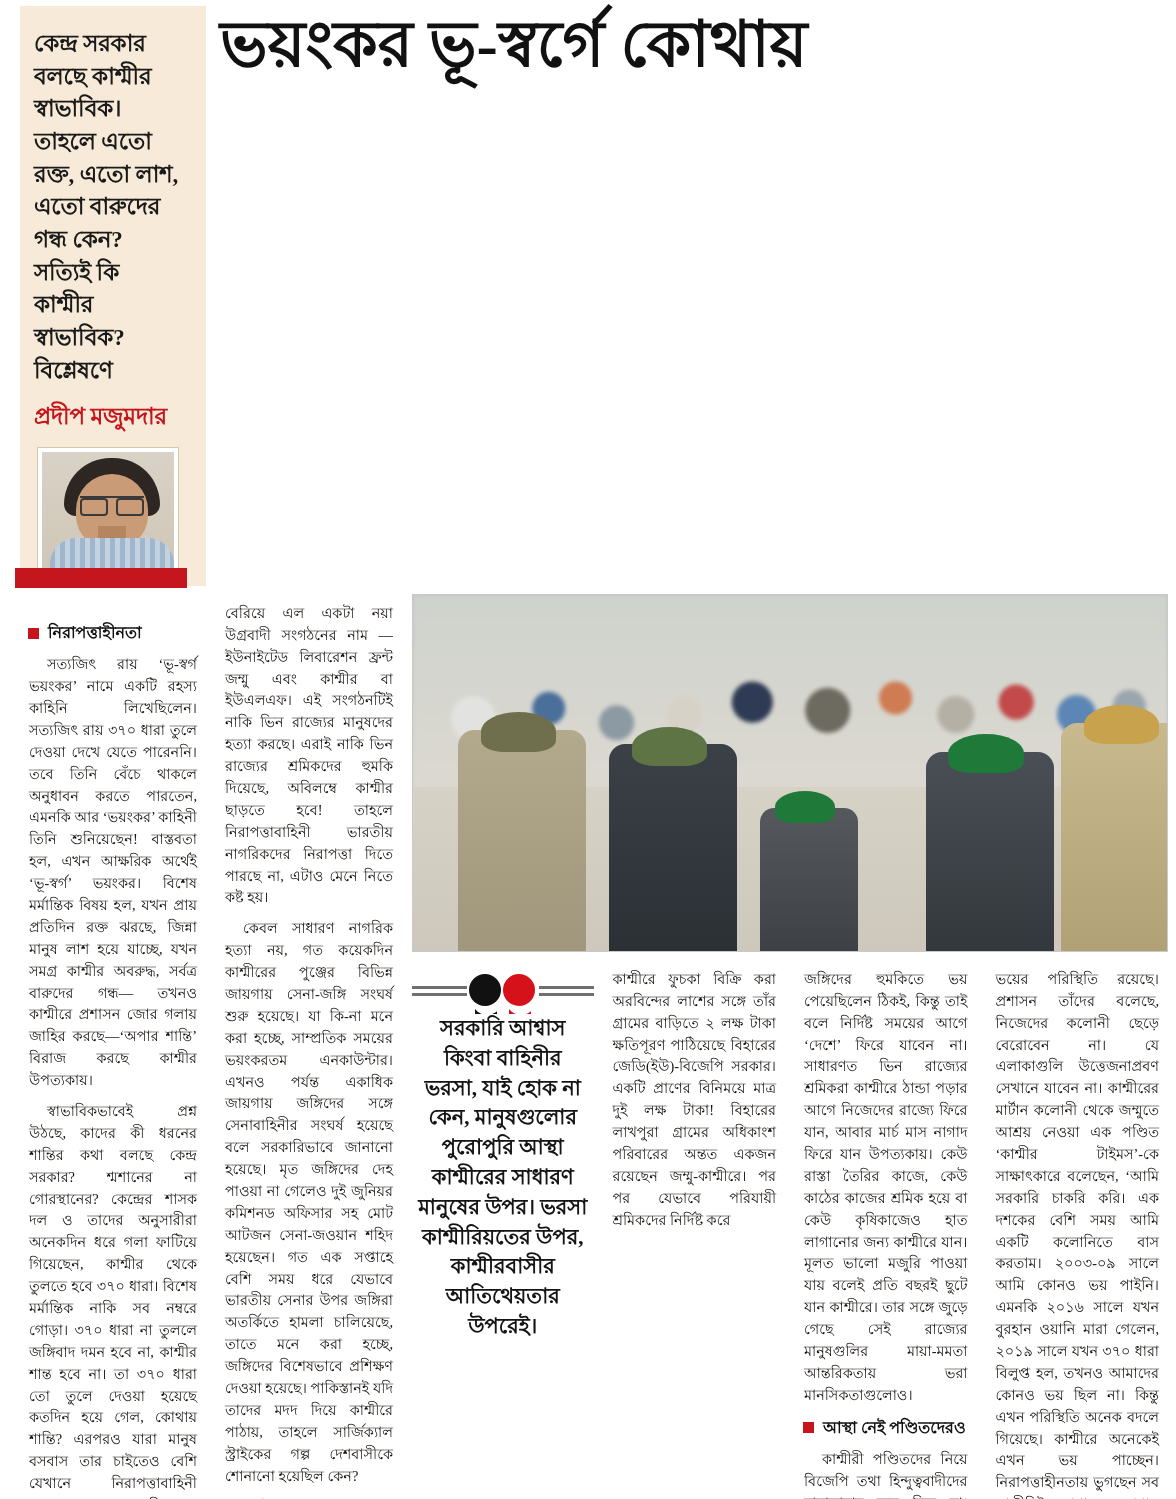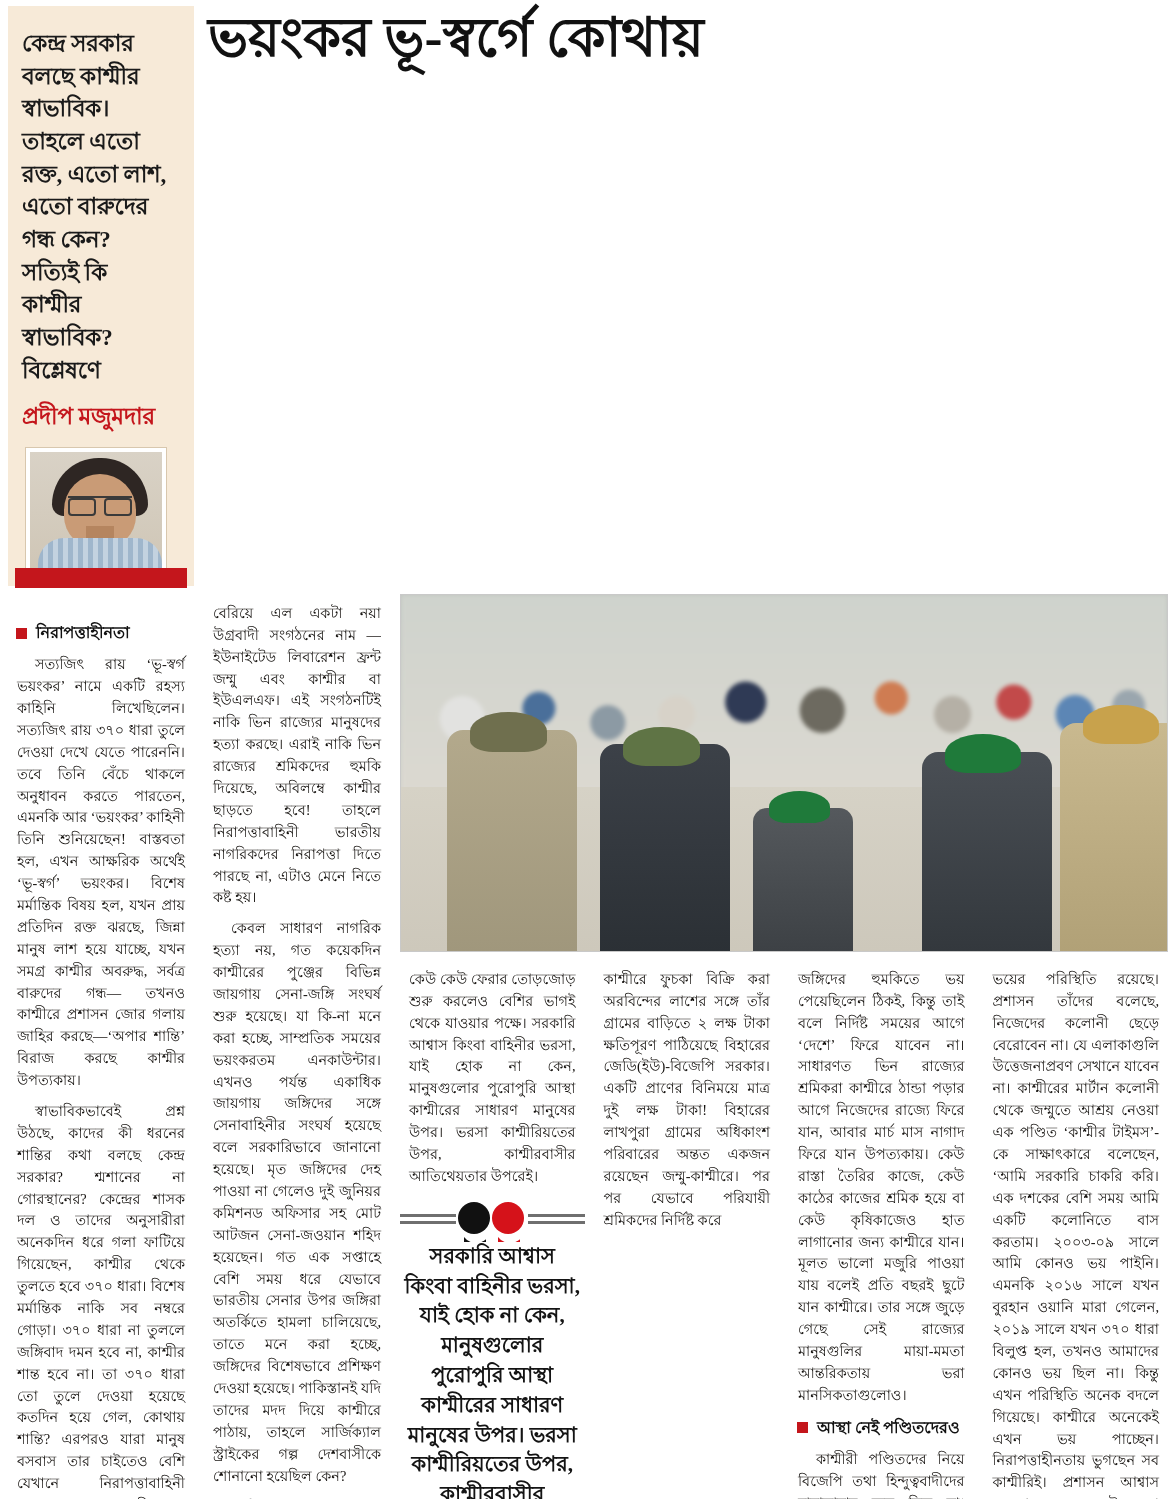--- a/index.html
+++ b/index.html
@@ -7,21 +7,21 @@
   html, body {
     width: 1176px; height: 1499px;
     background: #ffffff;
     font-family: "Liberation Serif", "DejaVu Serif", serif;
     overflow: hidden;
   }
   .page {
     position: relative;
     width: 1176px; height: 1106px;
     background: #ffffff;
-    padding: 6px 8px 4px 8px;
+    padding: 6px 8px 4px 20px;
   }
 
   
   .top-zone { display: flex; width: 100%; }
 
   .sidebar {
     width: 186px;
     flex: 0 0 186px;
     background: #f7ead8;
     padding: 22px 12px 10px 14px;
@@ -76,21 +76,21 @@
   }
   .author-photo .neck {
     position:absolute; left:56px; bottom:28px; width:28px;height:18px;background:#b5855f;
   }
   .red-band { width: 172px; height: 20px; background: #c4161c; margin-top: -10px; }
 
   .masthead { flex: 1 1 auto; padding-left: 6px; }
   .headline {
     font-family: "Liberation Serif", "DejaVu Serif", serif;
     font-weight: bold;
-    font-size: 54px;
+    font-size: 64px;
     line-height: 1.22;
     color: #111111;
     letter-spacing: 0px;
     text-align: left;
     white-space: nowrap;
   }
 
   
   .body-zone {
     display: flex;
@@ -286,21 +286,20 @@
         <div class="helm h1"></div>
         <div class="helm h2"></div>
         <div class="helm h3"></div>
         <div class="helm h4"></div>
         <div class="helm h5"></div>
       </div>
 
       <div class="under-photo">
 
         <div class="upcol col">
-          <p class="noindent">কেউ কেউ ফেরার তোড়জোড় শুরু করলেও বেশির ভাগই থেকে যাওয়ার পক্ষে। সরকারি আশ্বাস কিংবা বাহিনীর ভরসা, যাই হোক না কেন, মানুষগুলোর পুরোপুরি আস্থা কাশ্মীরের সাধারণ মানুষের উপর। ভরসা কাশ্মীরিয়তের উপর, কাশ্মীরবাসীর আতিথেয়তার উপরেই।</p>
 
           <div class="quote-block">
             <div class="quote-rule-wrap">
               <div class="q-rule"></div>
               <div class="q-marks">
                 <div class="q-dot black"></div>
                 <div class="q-dot red"></div>
                 <div class="q-tail black"></div>
                 <div class="q-tail red"></div>
               </div>

